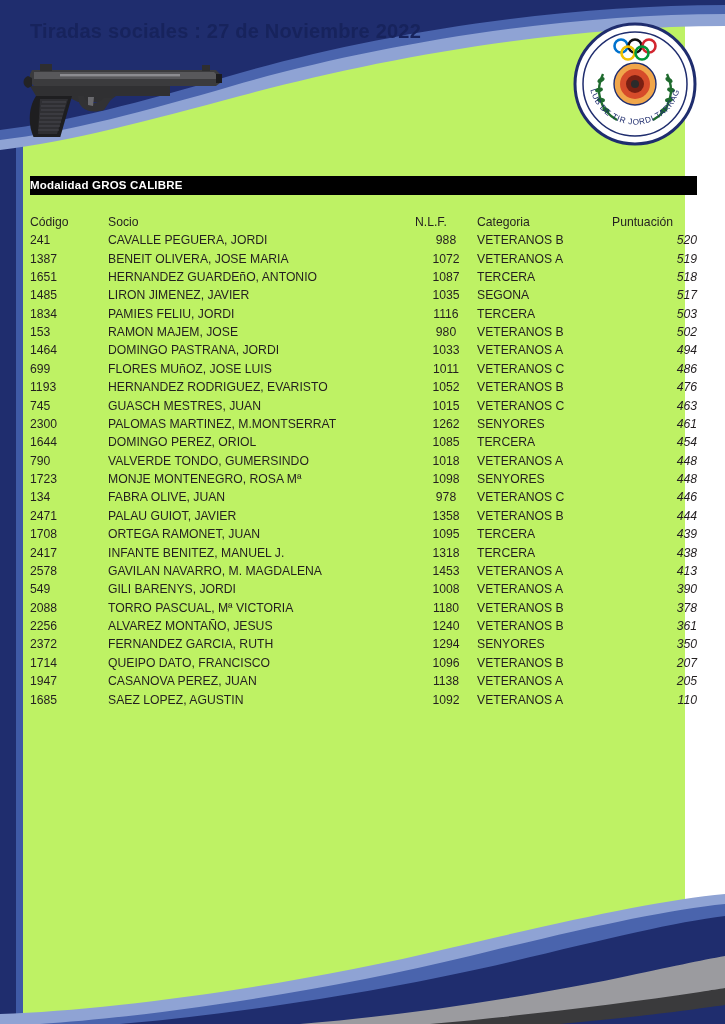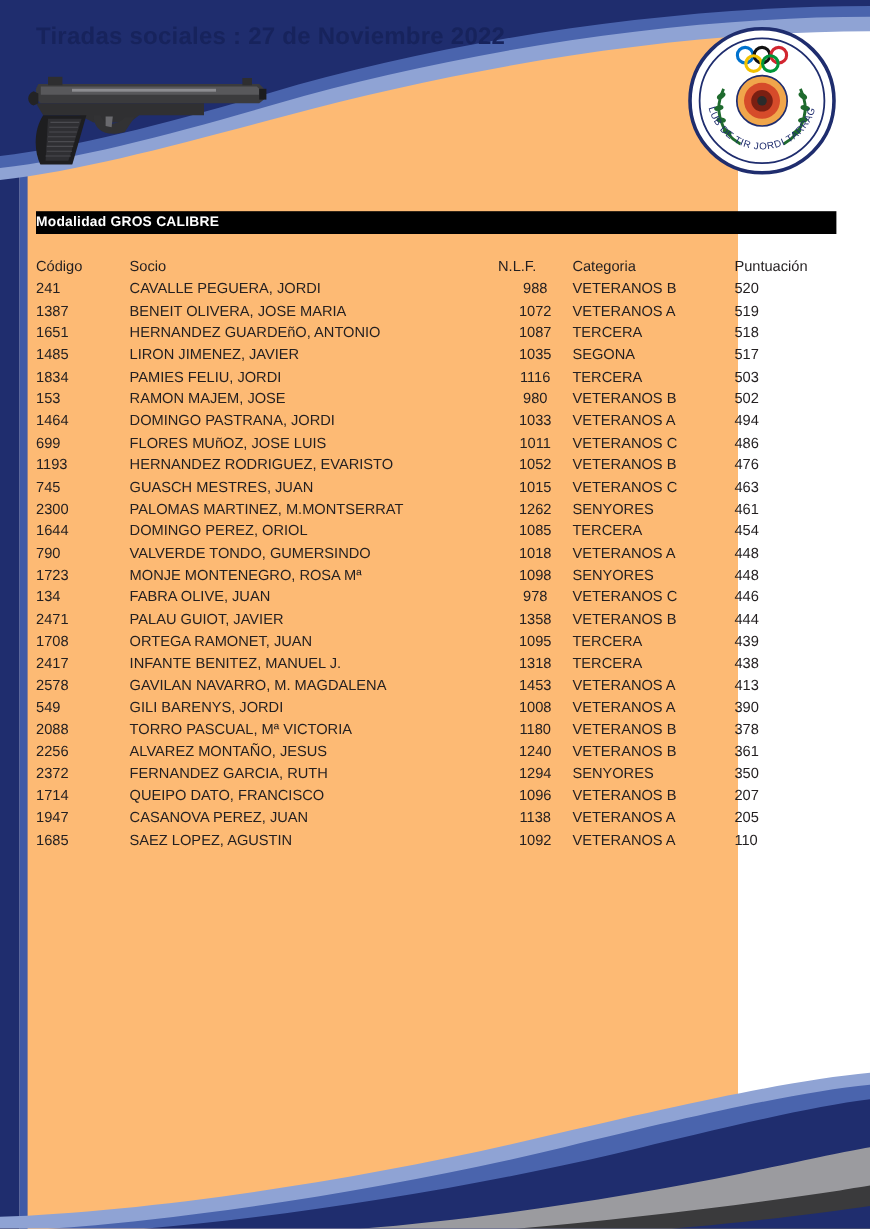--- a/index.html
+++ b/index.html
@@ -11,23 +11,23 @@
     height: 1024px;
     background: #ffffff;
     font-family: "Liberation Sans", sans-serif;
     position: relative;
     overflow: hidden;
   }
 
   .page {
     position: absolute;
     left: 0; top: 0;
-    width: 615px;
+    width: 685px;
     height: 1024px;
-    background: #fdba74;
+    background: #bef264;
   }
 
   
   .left-bar {
     position: absolute;
     left: 0; top: 0;
     width: 16px;
     height: 1024px;
     background: #1f2d6e;
   }
@@ -124,21 +124,21 @@
     padding: 2.2px 0;
     white-space: nowrap;
   }
   col.c-codigo { width: 78px; }
   col.c-socio  { width: 307px; }
   col.c-nlf    { width: 62px; }
   col.c-cat    { width: 135px; }
   col.c-punt   { width: 85px; }
 
   .num-right { text-align: center; padding-right: 22px; }
-  .num-right-p { padding-right: 24px; }
+  .num-right-p { text-align: right; padding-right: 24px; font-style: italic; }
 
   
   th.h-nlf { text-align: left; }
   th.h-punt { text-align: left; }
 
   
   .footer {
     position: absolute;
     left: 0;
     bottom: 0;

